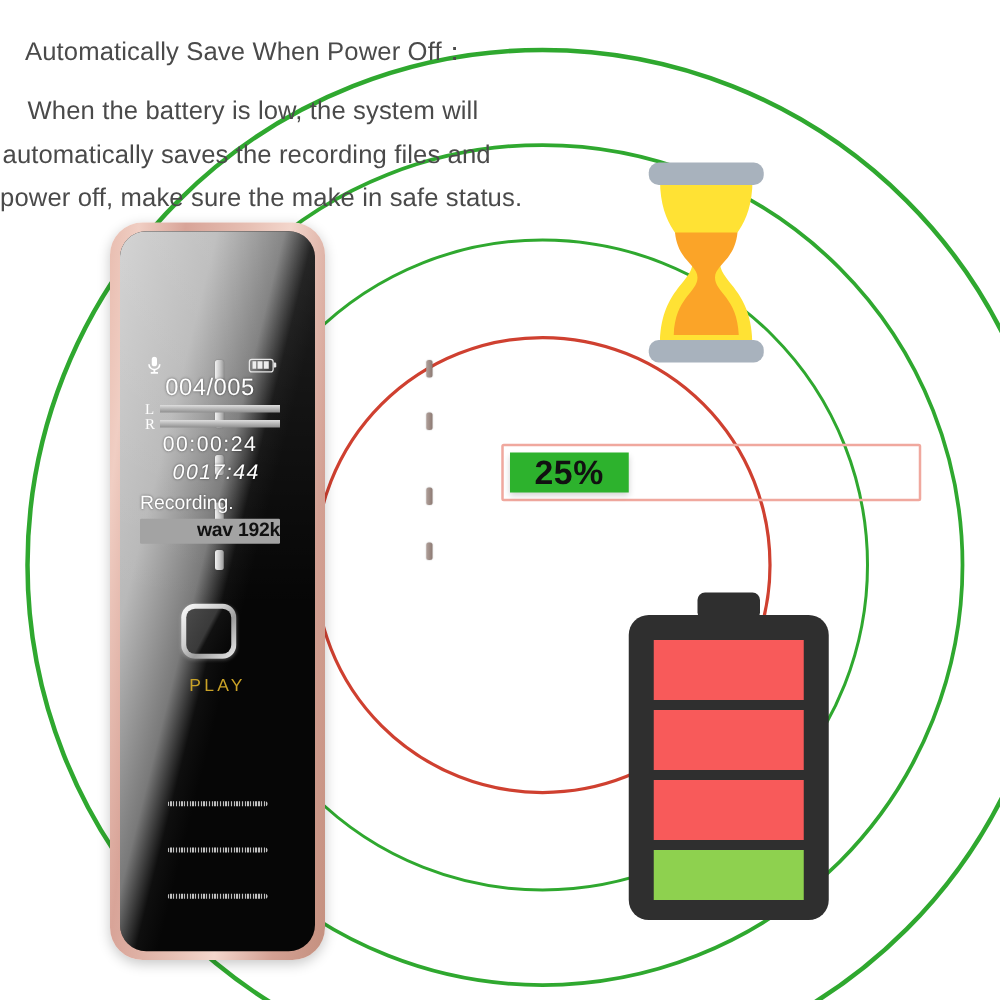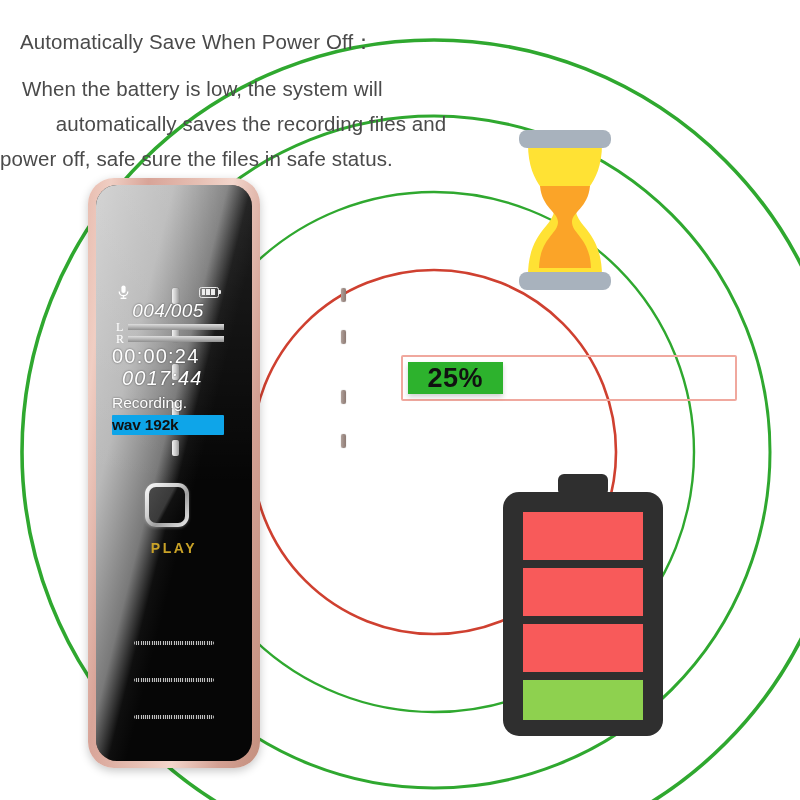--- a/index.html
+++ b/index.html
@@ -34,21 +34,21 @@
   }
   .copy-line {
     color: #4a4a4a;
     font-size: 20.5px;
     line-height: 35px;
     letter-spacing: 0.1px;
     white-space: pre;
   }
   .copy-title { padding-left: 20px; }
   .copy-l1 { padding-left: 22px; margin-top: 12px; }
-  .copy-l2 { padding-left: 2px; text-align: center; }
+  .copy-l2 { padding-left: 2px; }
   .copy-l3 { padding-left: 0px; }
 
   
   #device {
     position: absolute;
     left: 88px;
     top: 178px;
     width: 172px;
     height: 590px;
     z-index: 25;
@@ -144,61 +144,60 @@
     background: #e8e8e8;
     border-radius: 0 1px 1px 0;
   }
   .batt-seg { width: 3.6px; height: 6px; background: #ededed; }
   .scr-count {
     font-size: 19px;
     letter-spacing: 0.4px;
     text-align: center;
     line-height: 21px;
     text-shadow: 0 0 2px rgba(0,0,0,0.6);
-    font-style: italic;
   }
   .scr-meter {
     display: flex;
     align-items: center;
     gap: 3px;
     height: 12px;
     margin-left: 4px;
   }
   .scr-meter-lbl {
     font-family: "Liberation Serif", serif;
     font-size: 12px;
     width: 9px;
   }
   .scr-meter-bar {
     flex: 1;
     height: 6px;
     background: linear-gradient(180deg,#dedede,#8f8f8f);
   }
   .scr-time {
-    font-size: 20px;
+    font-size: 17px;
     letter-spacing: 1.2px;
-    text-align: left;
+    text-align: center;
     line-height: 22px;
     text-shadow: 0 0 2px rgba(0,0,0,0.6);
   }
   .scr-time.second { padding-left: 10px; font-style: italic; }
   .scr-status {
     font-size: 15.5px;
     text-align: left;
     margin-top: 4px;
     line-height: 19px;
     text-shadow: 0 0 2px rgba(0,0,0,0.6);
   }
   .scr-format {
     margin-top: 3px;
-    background: #0ea5e9;
+    background: #a3a3a3;
     color: #111111;
     font-size: 15.5px;
     font-weight: 600;
-    text-align: left;
+    text-align: right;
     line-height: 20px;
     letter-spacing: -0.2px;
     border-radius: 1px;
   }
 
   
   .play-btn {
     position: absolute;
     left: 57px;
     top: 305px;
@@ -218,21 +217,21 @@
     background: linear-gradient(118deg,#4a4a4a 0%,#3a3a3a 46%,#111111 54%,#050505 100%);
   }
   .play-label {
     position: absolute;
     left: 0;
     top: 362px;
     width: 172px;
     text-align: center;
     color: #c9a227;
     font-size: 14px;
-    font-weight: 700;
+    font-weight: 400;
     letter-spacing: 2.6px;
     z-index: 27;
   }
 
   
   .grille {
     position: absolute;
     left: 46px;
     width: 80px;
     height: 4px;
@@ -304,21 +303,21 @@
     <circle id="ring3" fill="none" cx="434" cy="452" r="412" stroke="#2fa82f" stroke-width="3.6"></circle>
     <circle id="ring2" fill="none" cx="434" cy="452" r="336" stroke="#2fa82f" stroke-width="3"></circle>
     <circle id="ring1" fill="none" cx="434" cy="452" r="260" stroke="#2fa82f" stroke-width="2.4"></circle>
     <circle id="ring0" fill="none" cx="434" cy="452" r="182" stroke="#cf4030" stroke-width="2.6"></circle>
   </svg>
 
   <div class="copy-block">
     <div class="copy-line copy-title">Automatically Save When Power Off：</div>
     <div class="copy-line copy-l1">When the battery is low, the system will</div>
     <div class="copy-line copy-l2">automatically saves the recording files and</div>
-    <div class="copy-line copy-l3">power off, safe sure the files in safe status.</div>
+    <div class="copy-line copy-l3">power off, make sure the make in safe status.</div>
   </div>
 
   <div id="device">
     <div class="dev-frame"></div>
 
     <div class="side-btn left" style="top:110px;height:16px;"></div>
     <div class="side-btn left" style="top:148px;height:16px;"></div>
     <div class="side-btn left" style="top:186px;height:16px;"></div>
     <div class="side-btn left" style="top:224px;height:16px;"></div>
     <div class="side-btn left" style="top:262px;height:16px;"></div>

